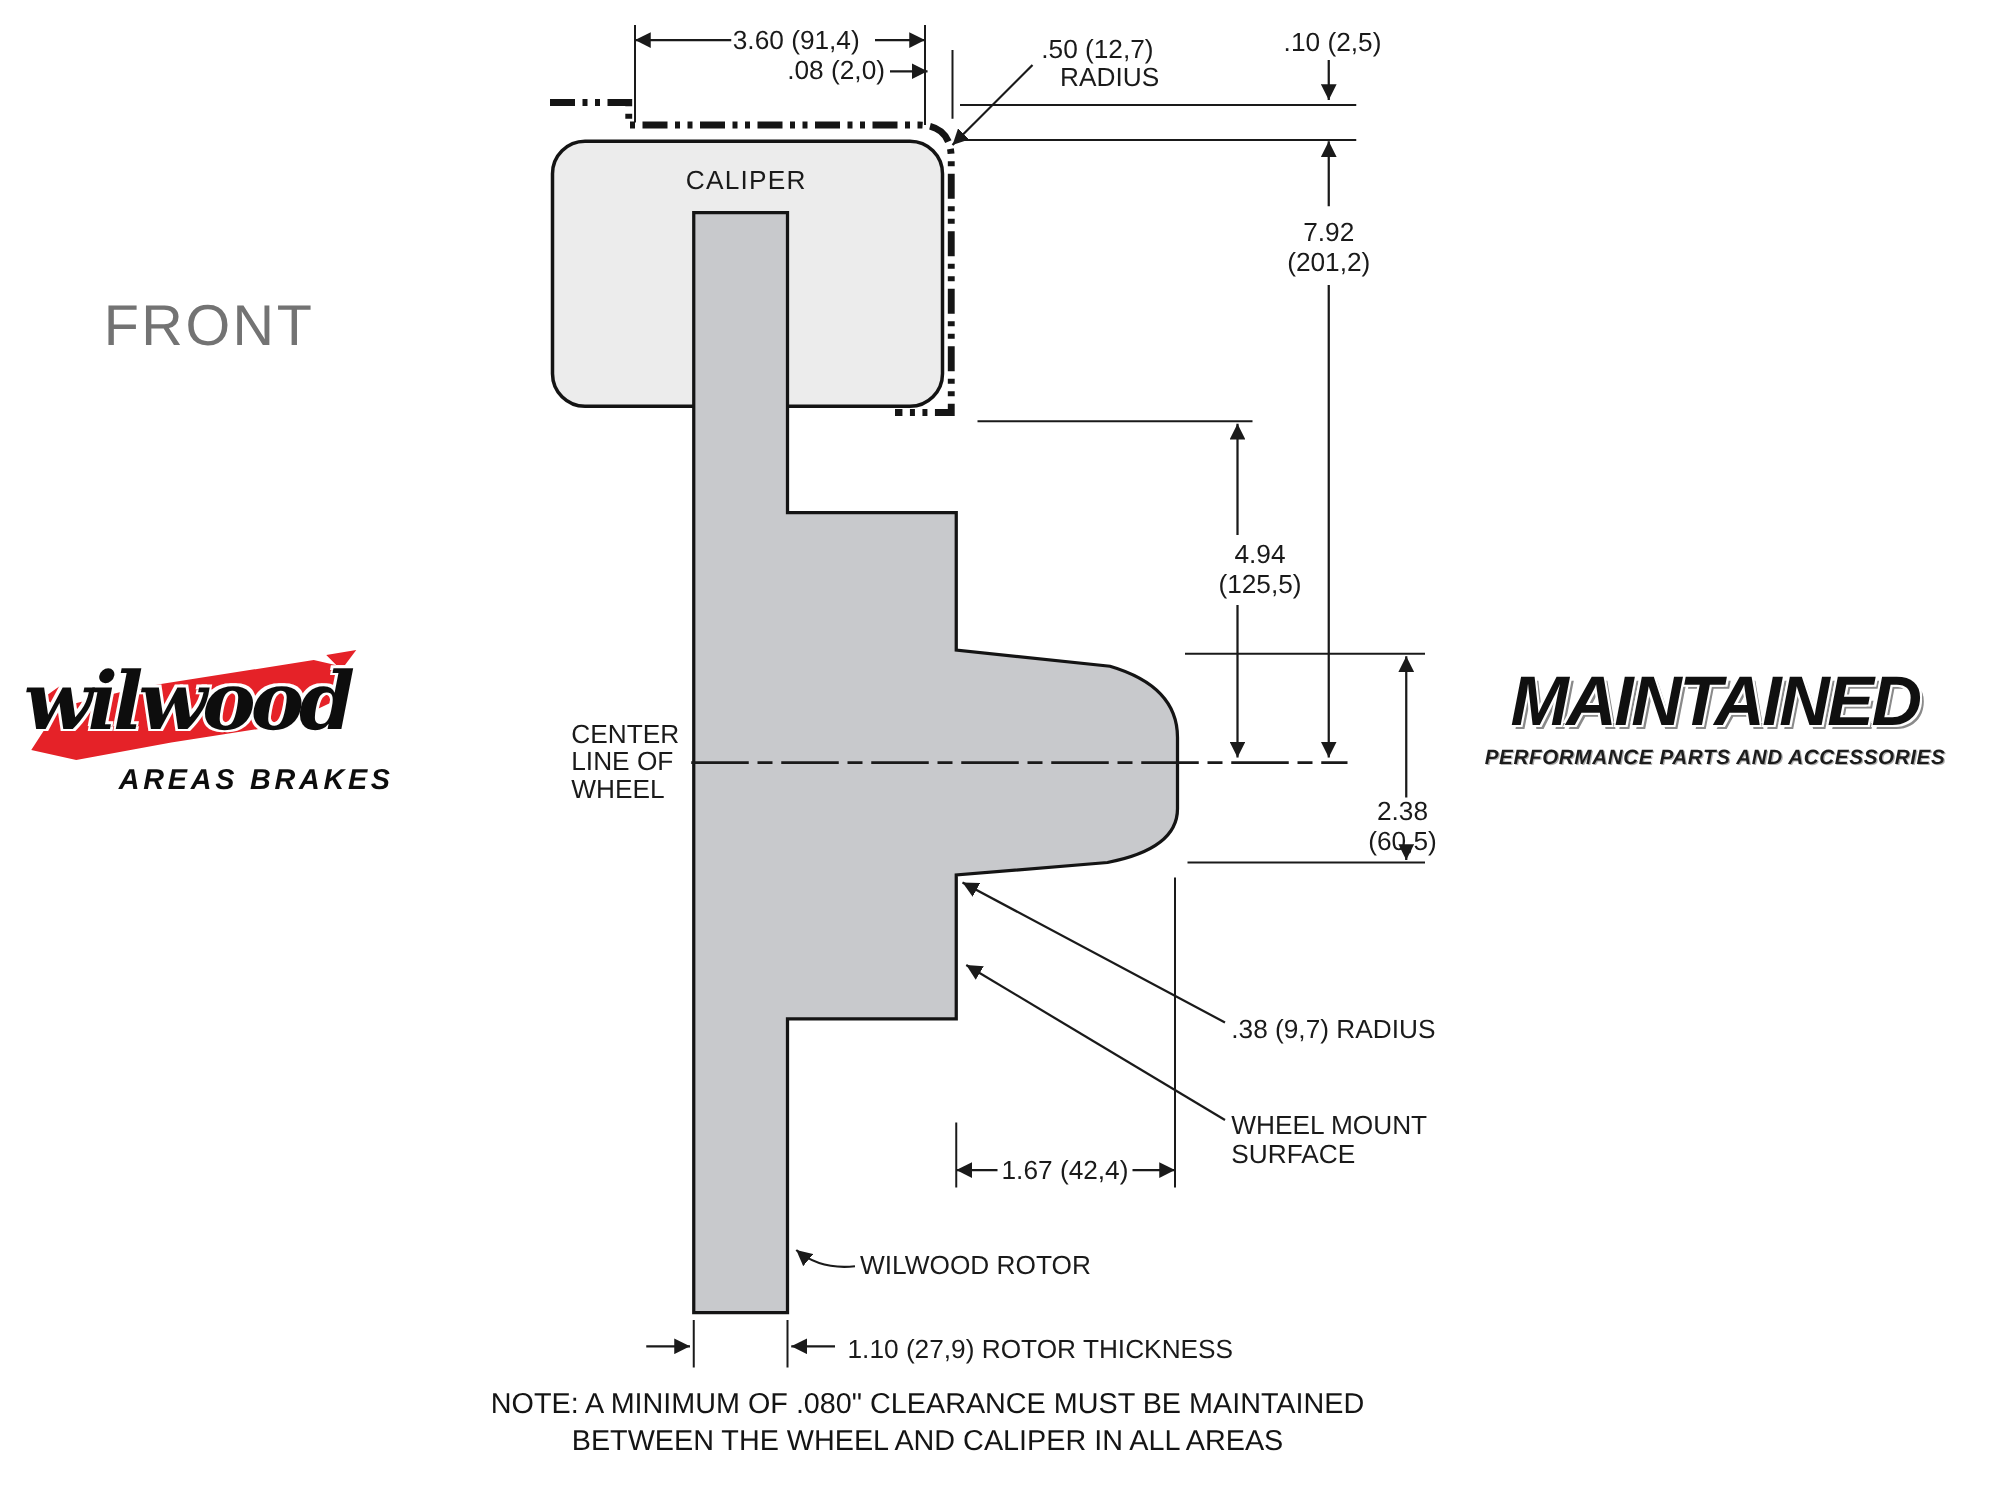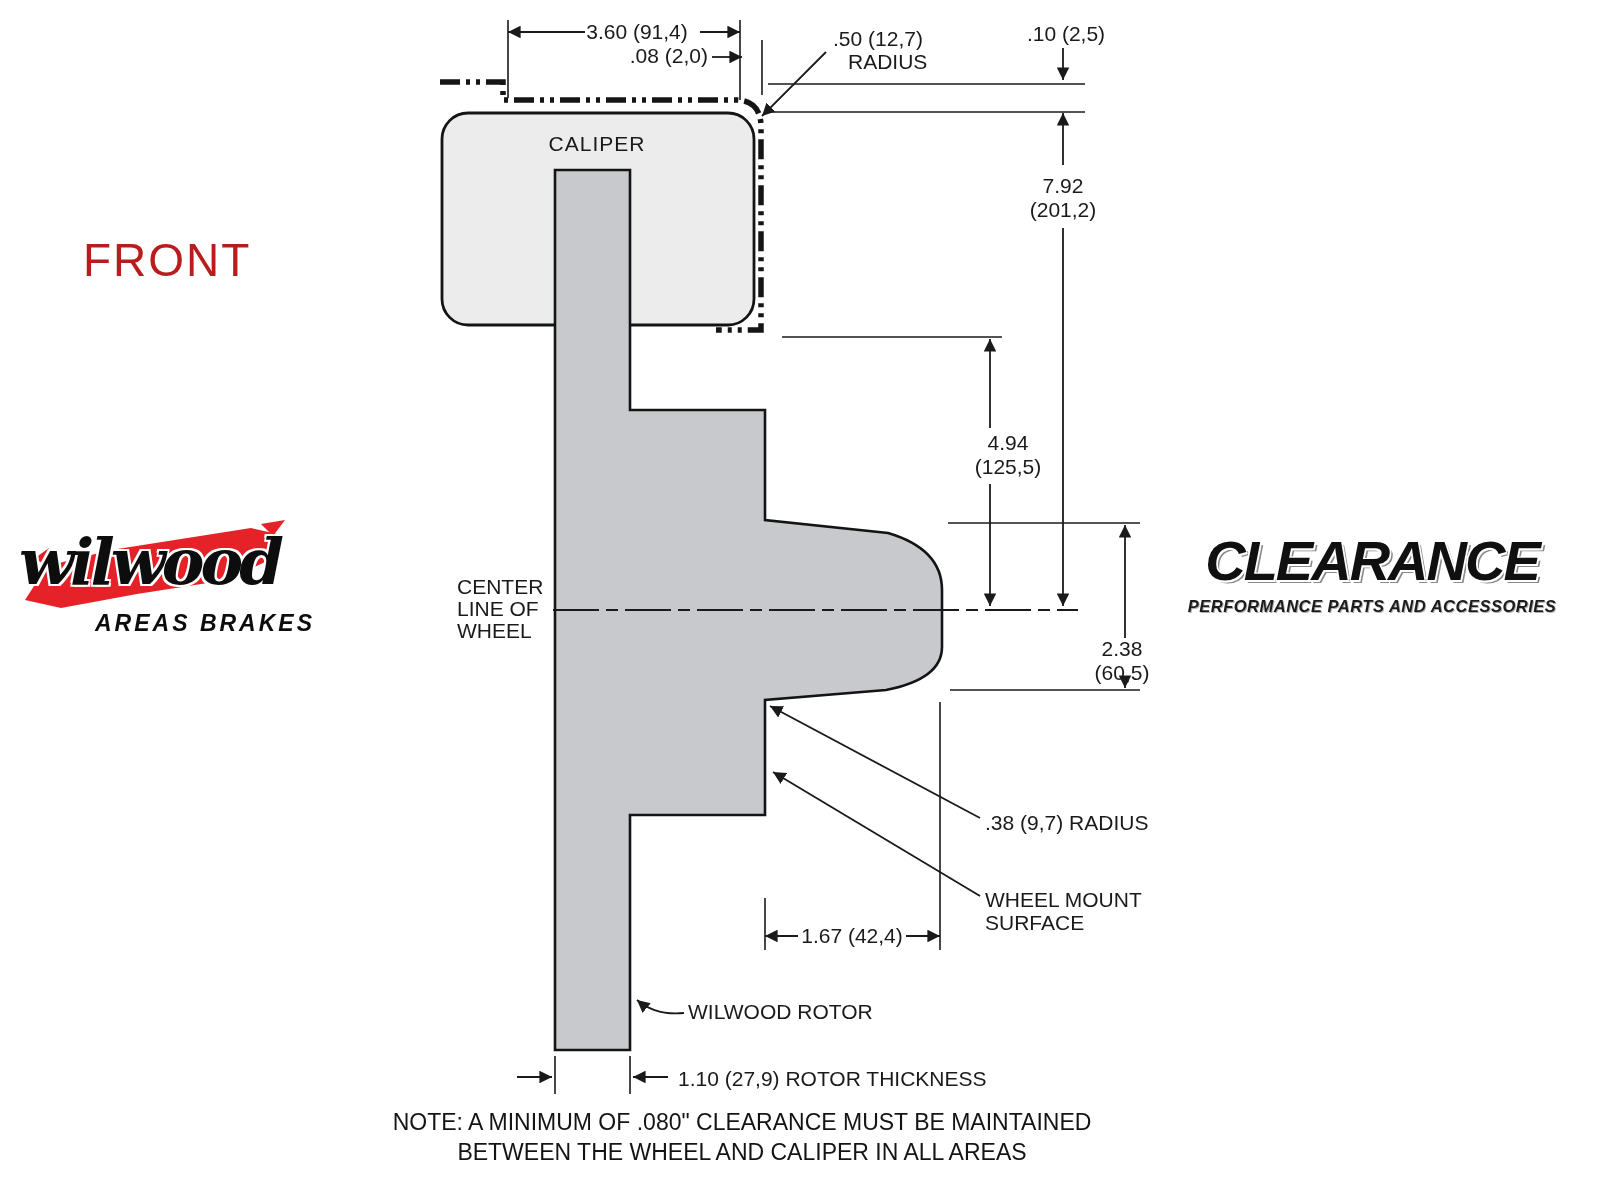--- a/index.html
+++ b/index.html
@@ -8,21 +8,21 @@
   #drawing{position:absolute;left:0;top:0;}
 
   .t{font-family:"Liberation Sans",sans-serif;font-size:21px;fill:#1a1a1a;}
   .tn{font-family:"Liberation Sans",sans-serif;font-size:23px;fill:#141414;}
   .dim{stroke:#1a1a1a;stroke-width:1.8;fill:none;}
   .ext{stroke:#1a1a1a;stroke-width:1.6;fill:none;}
   .wheelline{stroke:#151515;stroke-width:5.5;fill:none;stroke-dasharray:20 6 4 6 4 6;}
   .centerline{stroke:#1a1a1a;stroke-width:2.2;fill:none;stroke-dasharray:46 7 12 7;}
 
   .front-label{position:absolute;left:83px;top:233px;font-size:46px;letter-spacing:2px;
-    color:#b91c1c;font-weight:500;}
+    color:#737373;font-weight:500;}
 
   .wilwood-logo{position:absolute;left:15px;top:518px;width:315px;height:135px;}
   .wilwood-logo svg{position:absolute;left:0;top:0;}
   .wilwood-word{position:absolute;left:4px;top:12px;width:310px;
     font-family:"DejaVu Serif",serif;font-style:italic;font-weight:bold;
     font-size:64px;letter-spacing:-4px;color:#0d0d0d;line-height:1;
     text-shadow:-2px -2px 0 #fff,2px -2px 0 #fff,-2px 2px 0 #fff,2px 2px 0 #fff;}
   .wilwood-tag{position:absolute;left:80px;top:92px;font-style:italic;font-weight:800;
     font-size:23px;letter-spacing:3px;color:#0d0d0d;}
 
@@ -125,17 +125,17 @@
   <div class="wilwood-logo">
     <svg width="315" height="135" viewBox="0 0 315 135">
       <path d="M10,82 L32,48 L96,32 L236,10 L262,16 L250,44 L212,62 L122,76 L46,90 Z" fill="#e52228"></path>
       <path d="M246,6 L270,2 L258,18 Z M20,40 L34,30 L28,46 Z" fill="#e52228"></path>
     </svg>
     <div class="wilwood-word">wilwood</div>
     <div class="wilwood-tag">AREAS BRAKES</div>
   </div>
 
   <div class="accesspeed-logo">
-    <div class="accesspeed-word">CLEARANCE</div>
+    <div class="accesspeed-word">MAINTAINED</div>
     <div class="accesspeed-tag">PERFORMANCE PARTS AND ACCESSORIES</div>
   </div>
 
 </div>
 
 </body></html>

